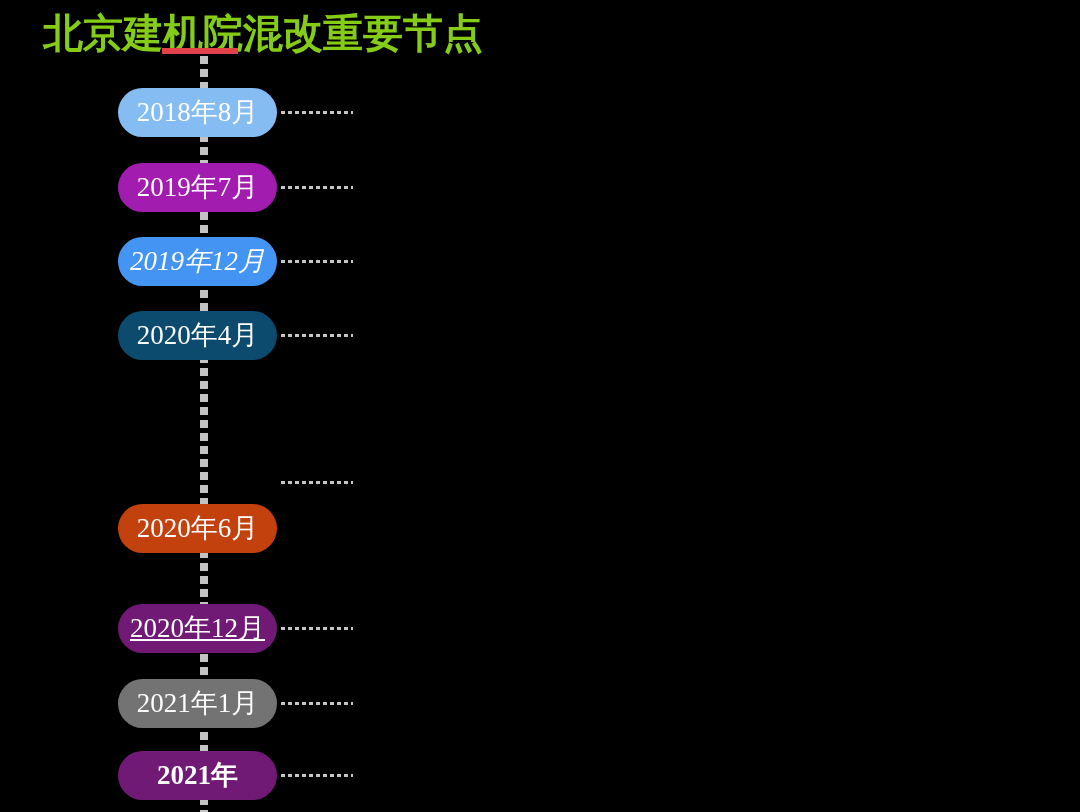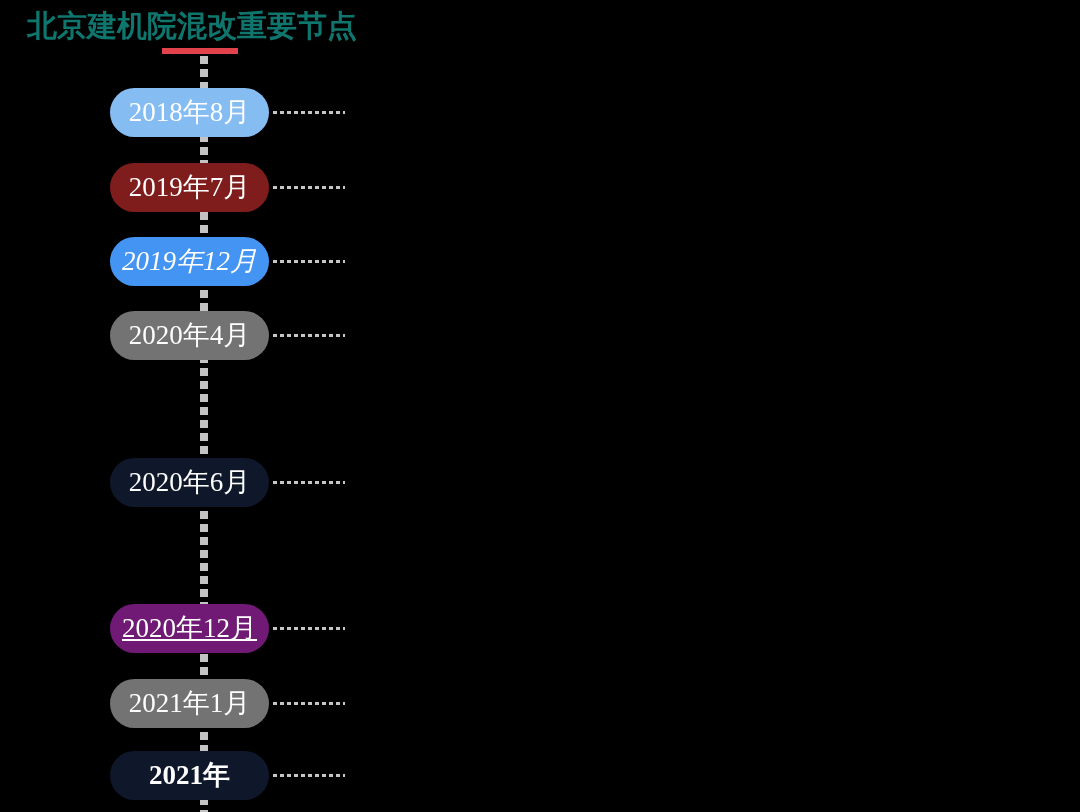--- a/index.html
+++ b/index.html
@@ -10,25 +10,25 @@
   .canvas {
     position: relative;
     width: 1080px;
     height: 812px;
     background: #000000;
     overflow: hidden;
     font-family: "Liberation Sans", sans-serif;
   }
   .title {
     position: absolute;
-    left: 27px;
+    left: 43px;
     top: 6px;
-    font-size: 30px;
+    font-size: 40px;
     font-weight: bold;
-    color: #0f766e;
+    color: #84cc16;
     letter-spacing: 0px;
     white-space: nowrap;
   }
   .title-underline {
     position: absolute;
     left: 162px;
     top: 48px;
     width: 76px;
     height: 6px;
     background: #E2434A;
@@ -41,21 +41,21 @@
     height: 756px;
     background: repeating-linear-gradient(
       to bottom,
       #C3C3C3 0px, #C3C3C3 8px,
       transparent 8px, transparent 13px
     );
     z-index: 1;
   }
   .row {
     position: absolute;
-    left: 110px;
+    left: 118px;
     width: 159px;
     height: 33px;
     z-index: 2;
   }
   .pill {
     position: absolute;
     left: 0;
     top: 0;
     width: 159px;
     height: 49px;
@@ -89,49 +89,49 @@
   <div class="title-underline"></div>
 
   <div class="vline"></div>
 
   <div class="row" style="top:88px">
     <div class="pill" style="background-color: rgb(133, 188, 242);">2018年8月</div>
     <div class="hdash"></div>
   </div>
 
   <div class="row" style="top:163px">
-    <div class="pill" style="background-color: #7f1d1d;">2019年7月</div>
+    <div class="pill" style="background-color: #a21caf;">2019年7月</div>
     <div class="hdash"></div>
   </div>
 
   <div class="row" style="top:237px">
     <div class="pill" style="background-color: rgb(68, 149, 243); font-style: italic;">2019年12月</div>
     <div class="hdash"></div>
   </div>
 
   <div class="row" style="top:311px">
-    <div class="pill" style="background-color: #737373;">2020年4月</div>
+    <div class="pill" style="background-color: #0c4a6e;">2020年4月</div>
     <div class="hdash"></div>
   </div>
 
 
   <div class="row" style="top:458px">
-    <div class="pill" style="background-color: #0f172a;">2020年6月</div>
+    <div class="pill" style="background-color: #c2410c; margin-top: 46px;">2020年6月</div>
     <div class="hdash"></div>
   </div>
 
 
   <div class="row" style="top:604px">
     <div class="pill" style="background-color: #701a75; text-decoration: underline;">2020年12月</div>
     <div class="hdash"></div>
   </div>
 
   <div class="row" style="top:679px">
     <div class="pill" style="background-color: #737373;">2021年1月</div>
     <div class="hdash"></div>
   </div>
 
   <div class="row" style="top:751px">
-    <div class="pill" style="background-color: #0f172a; font-weight: bold;">2021年</div>
+    <div class="pill" style="background-color: #701a75; font-weight: bold;">2021年</div>
     <div class="hdash"></div>
   </div>
 
 </div>
 
 </body></html>

